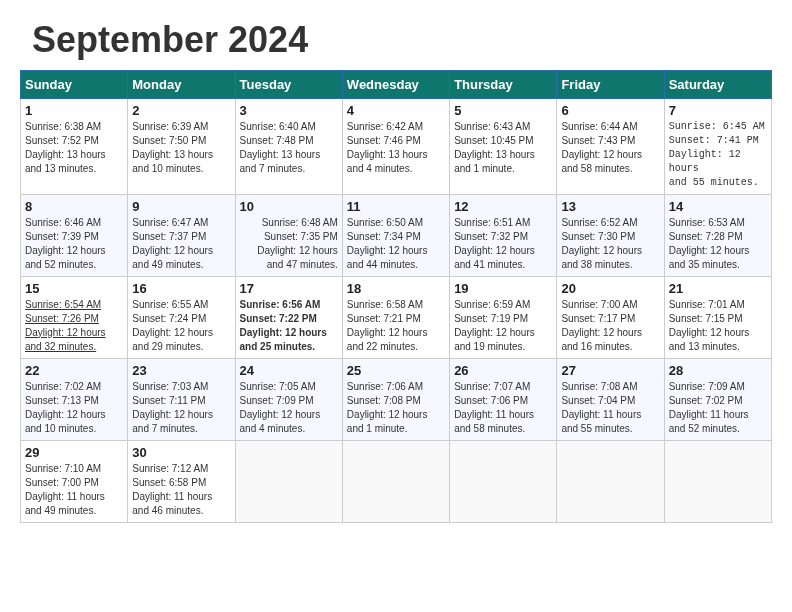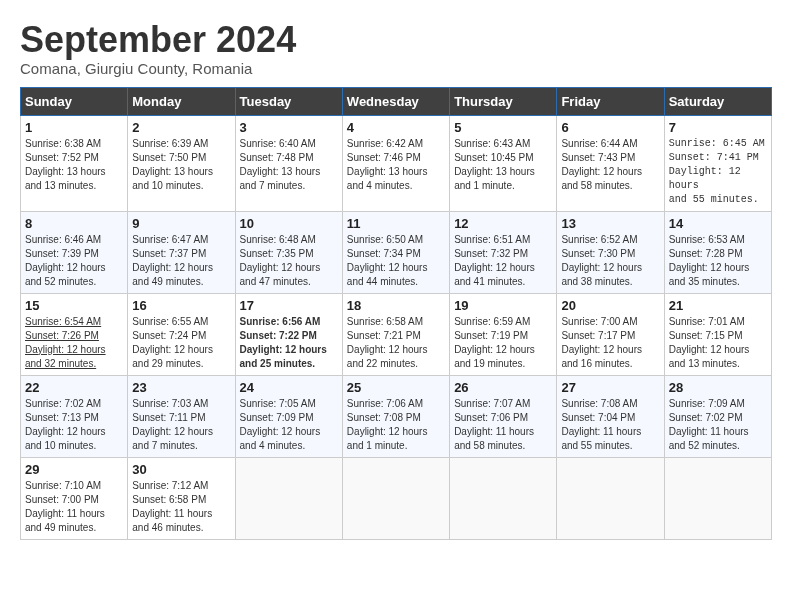--- a/index.html
+++ b/index.html
@@ -15,39 +15,40 @@
       justify-content: space-between;
       align-items: flex-start;
       margin-bottom: 10px;
     }
     .logo {
       display: flex;
       align-items: center;
       gap: 6px;
     }
     .title-block {
-      text-align: left;
+      text-align: center;
+      margin-left: 12px;
     }
     .month-title {
       font-size: 36px;
       font-weight: bold;
       color: #333;
       line-height: 1.1;
     }
     .subtitle {
       font-size: 15px;
       color: #555;
     }
     table {
       width: 100%;
       border-collapse: collapse;
       font-size: 11px;
     }
     thead tr th {
-      background: #404040;
+      background: #0f766e;
       color: #fff;
       padding: 6px 4px;
       text-align: left;
       font-size: 13px;
       font-weight: bold;
       border: 1px solid #2b6cb0;
     }
     tbody tr td {
       border: 1px solid #ccc;
       vertical-align: top;
@@ -74,21 +75,20 @@
     td.empty {
       background: #f9f9f9 !important;
     }
   </style>
 </head>
 <body>
 
 <div class="header">
   <div class="title-block">
     <div class="month-title">September 2024</div>
-    <div class="subtitle">Comana, Giurgiu County, Romania</div>
   </div>
 </div>
 
 <table>
   <thead>
     <tr id="header-row">
         <th>Sunday</th>
         <th>Monday</th>
         <th>Tuesday</th>
         <th>Wednesday</th>
@@ -159,21 +159,21 @@
         </td>
         <td>
           <span class="day-num">9</span>
           <div class="day-info" style="white-space: pre-line;">Sunrise: 6:47 AM
 Sunset: 7:37 PM
 Daylight: 12 hours
 and 49 minutes.</div>
         </td>
         <td>
           <span class="day-num">10</span>
-          <div class="day-info" style="white-space: pre-line;">Sunrise: 6:48 AM
+          <div class="day-info" style="white-space: pre-line; text-align: right;">Sunrise: 6:48 AM
 Sunset: 7:35 PM
 Daylight: 12 hours
 and 47 minutes.</div>
         </td>
         <td>
           <span class="day-num">11</span>
           <div class="day-info" style="white-space: pre-line;">Sunrise: 6:50 AM
 Sunset: 7:34 PM
 Daylight: 12 hours
 and 44 minutes.</div>

